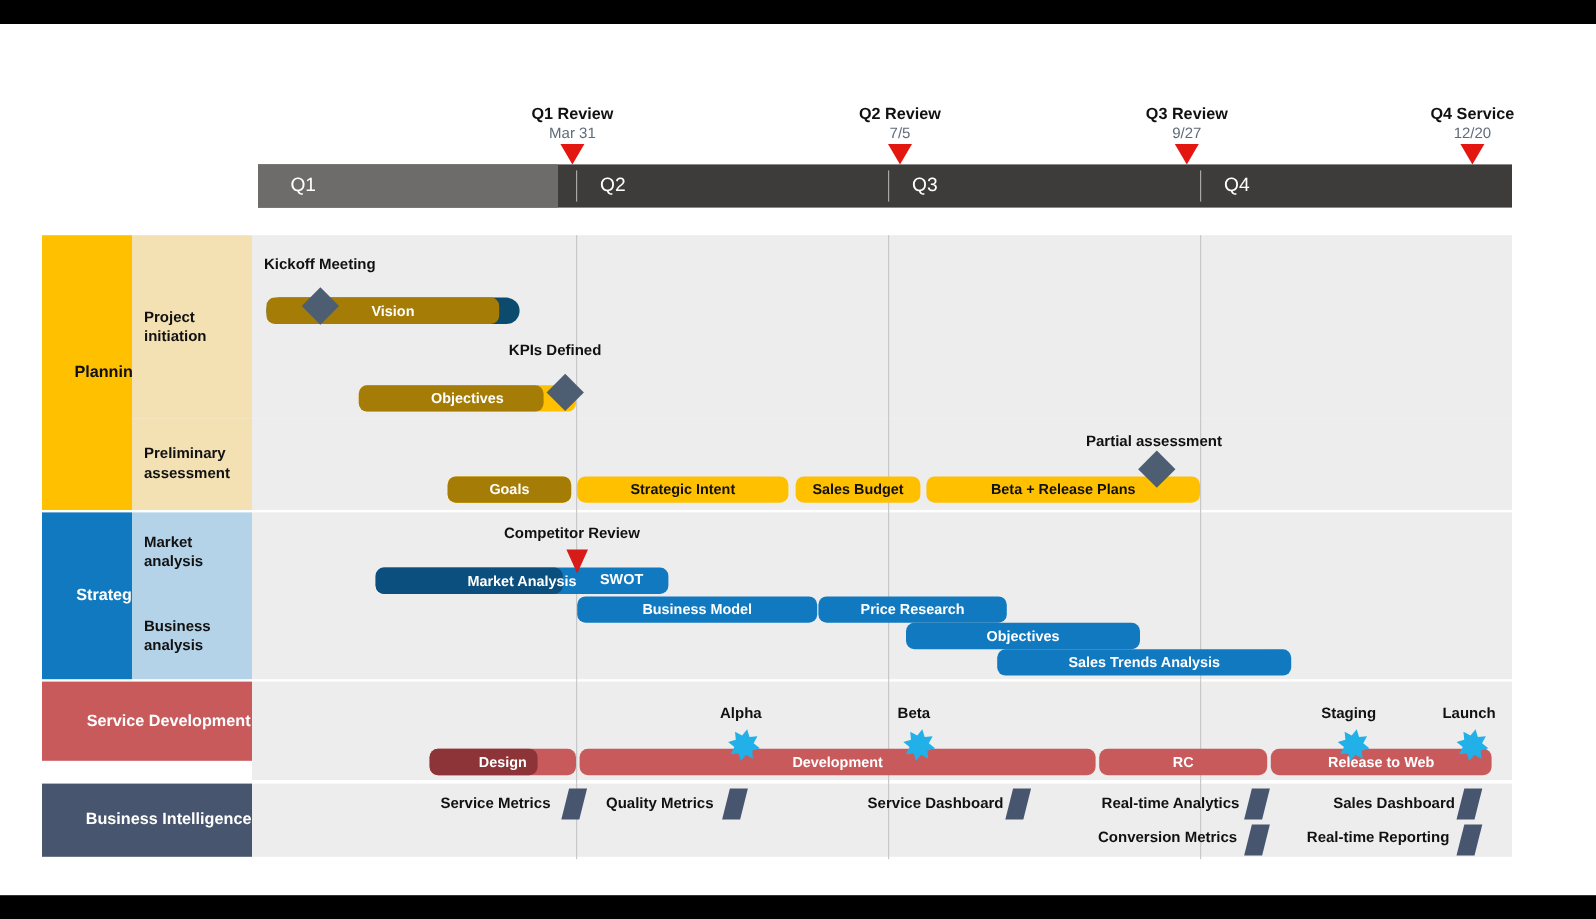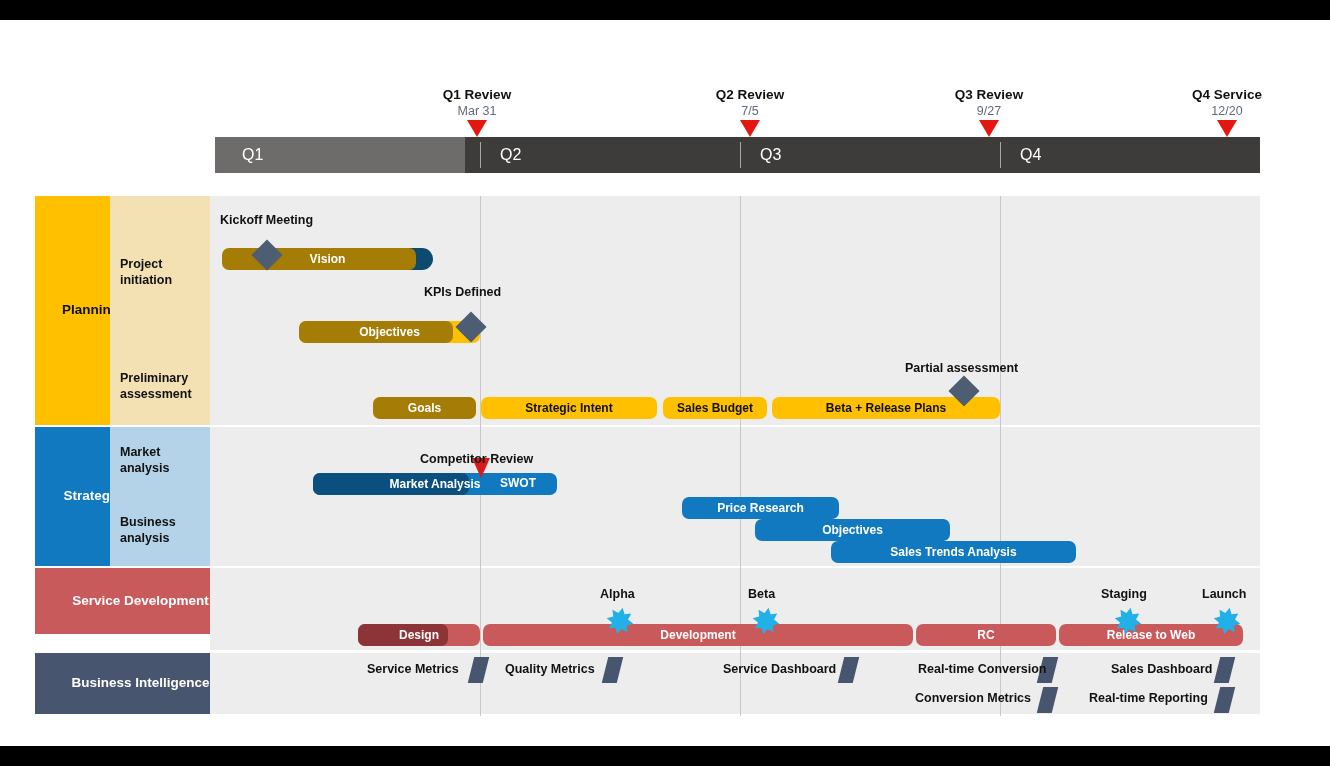--- a/index.html
+++ b/index.html
@@ -196,20 +196,23 @@
           <div class="bar" style="left: 103px; width: 244px; top: 46px; background: rgb(17, 121, 191);">
             <div class="prog" style="width: 64%; background: rgb(11, 79, 126);"></div>
             <span class="blabel" style="color: rgb(255, 255, 255);">Market Analysis</span>
           </div>
           <div style="position: absolute; z-index: 5; font-size: 12px; font-weight: bold; white-space: nowrap; left: 290px; top: 49px; color: rgb(255, 255, 255);">SWOT</div>
         </div>
         <div class="lane" style="top: 68px; height: 71px; width: 1050px;">
           <div class="vline" style="left: 270px; height: 100%;"></div>
           <div class="vline" style="left: 530px; height: 100%;"></div>
           <div class="vline" style="left: 790px; height: 100%;"></div>
+          <div class="bar" style="left: 271px; width: 200px; top: 2px; background: rgb(17, 121, 191);">
+            <span class="blabel" style="color: rgb(255, 255, 255);">Business Model</span>
+          </div>
           <div class="bar" style="left: 472px; width: 157px; top: 2px; background: rgb(17, 121, 191);">
             <span class="blabel" style="color: rgb(255, 255, 255);">Price Research</span>
           </div>
           <div class="bar" style="left: 545px; width: 195px; top: 24px; background: rgb(17, 121, 191);">
             <span class="blabel" style="color: rgb(255, 255, 255);">Objectives</span>
           </div>
           <div class="bar" style="left: 621px; width: 245px; top: 46px; background: rgb(17, 121, 191);">
             <span class="blabel" style="color: #ffffff;">Sales Trends Analysis</span>
           </div>
         </div>
@@ -249,21 +252,21 @@
       </div>
     </div>
 
 <div class="ms-diamond" style="left: 256px; top: 244px; position: absolute;"></div>
     <div class="ms-cap" style="left: 220px; top: 213px;">Kickoff Meeting</div>
     <div class="ms-diamond" style="left: 460px; top: 316px; position: absolute;"></div>
     <div class="ms-cap" style="left: 424px; top: 285px;">KPIs Defined</div>
     <div class="ms-diamond" style="left: 953px; top: 380px; position: absolute;"></div>
     <div class="ms-cap" style="left: 905px; top: 361px;">Partial assessment</div>
     <div class="ms-flag" style="left: 472px; top: 458px; position: absolute;"></div>
-    <div class="ms-cap" style="left: 420px; top: 452px;">Competitor Review</div>
+    <div class="ms-cap" style="left: 420px; top: 437px;">Competitor Review</div>
     <div class="ms-star" style="left: 606px; top: 607px; position: absolute;"><svg width="28" height="28" viewBox="0 0 28 28">
         <polygon points="16.63,0.76 18.56,7.18 25.22,6.50 22.04,12.40 27.24,16.63 20.82,18.56 21.50,25.22 15.60,22.04 11.37,27.24 9.44,20.82 2.78,21.50 5.96,15.60 0.76,11.37 7.18,9.44 6.50,2.78 12.40,5.96" fill="#22b0e8"></polygon>
       </svg></div>
     <div class="ms-cap" style="left: 600px; top: 587px;">Alpha</div>
     <div class="ms-star" style="left: 752px; top: 607px; position: absolute;"><svg width="28" height="28" viewBox="0 0 28 28">
         <polygon points="16.63,0.76 18.56,7.18 25.22,6.50 22.04,12.40 27.24,16.63 20.82,18.56 21.50,25.22 15.60,22.04 11.37,27.24 9.44,20.82 2.78,21.50 5.96,15.60 0.76,11.37 7.18,9.44 6.50,2.78 12.40,5.96" fill="#22b0e8"></polygon>
       </svg></div>
     <div class="ms-cap" style="left: 748px; top: 587px;">Beta</div>
     <div class="ms-star" style="left: 1114px; top: 607px; position: absolute;"><svg width="28" height="28" viewBox="0 0 28 28">
         <polygon points="16.63,0.76 18.56,7.18 25.22,6.50 22.04,12.40 27.24,16.63 20.82,18.56 21.50,25.22 15.60,22.04 11.37,27.24 9.44,20.82 2.78,21.50 5.96,15.60 0.76,11.37 7.18,9.44 6.50,2.78 12.40,5.96" fill="#22b0e8"></polygon>
@@ -273,20 +276,20 @@
         <polygon points="16.63,0.76 18.56,7.18 25.22,6.50 22.04,12.40 27.24,16.63 20.82,18.56 21.50,25.22 15.60,22.04 11.37,27.24 9.44,20.82 2.78,21.50 5.96,15.60 0.76,11.37 7.18,9.44 6.50,2.78 12.40,5.96" fill="#22b0e8"></polygon>
       </svg></div>
     <div class="ms-cap" style="left: 1202px; top: 587px;">Launch</div>
     <div class="ms-para" style="left: 471px; top: 657px; position: absolute;"></div>
     <div class="bi-cap" style="left: 367px; top: 662px;">Service Metrics</div>
     <div class="ms-para" style="left: 605px; top: 657px; position: absolute;"></div>
     <div class="bi-cap" style="left: 505px; top: 662px;">Quality Metrics</div>
     <div class="ms-para" style="left: 841px; top: 657px; position: absolute;"></div>
     <div class="bi-cap" style="left: 723px; top: 662px;">Service Dashboard</div>
     <div class="ms-para" style="left: 1040px; top: 657px; position: absolute;"></div>
-    <div class="bi-cap" style="left: 918px; top: 662px;">Real-time Conversion</div>
+    <div class="bi-cap" style="left: 918px; top: 662px;">Real-time Analytics</div>
     <div class="ms-para" style="left: 1217px; top: 657px; position: absolute;"></div>
     <div class="bi-cap" style="left: 1111px; top: 662px;">Sales Dashboard</div>
     <div class="ms-para" style="left: 1040px; top: 687px; position: absolute;"></div>
     <div class="bi-cap" style="left: 915px; top: 691px;">Conversion Metrics</div>
     <div class="ms-para" style="left: 1217px; top: 687px; position: absolute;"></div>
     <div class="bi-cap" style="left: 1089px; top: 691px;">Real-time Reporting</div>
   </div>
 
 </body></html>

